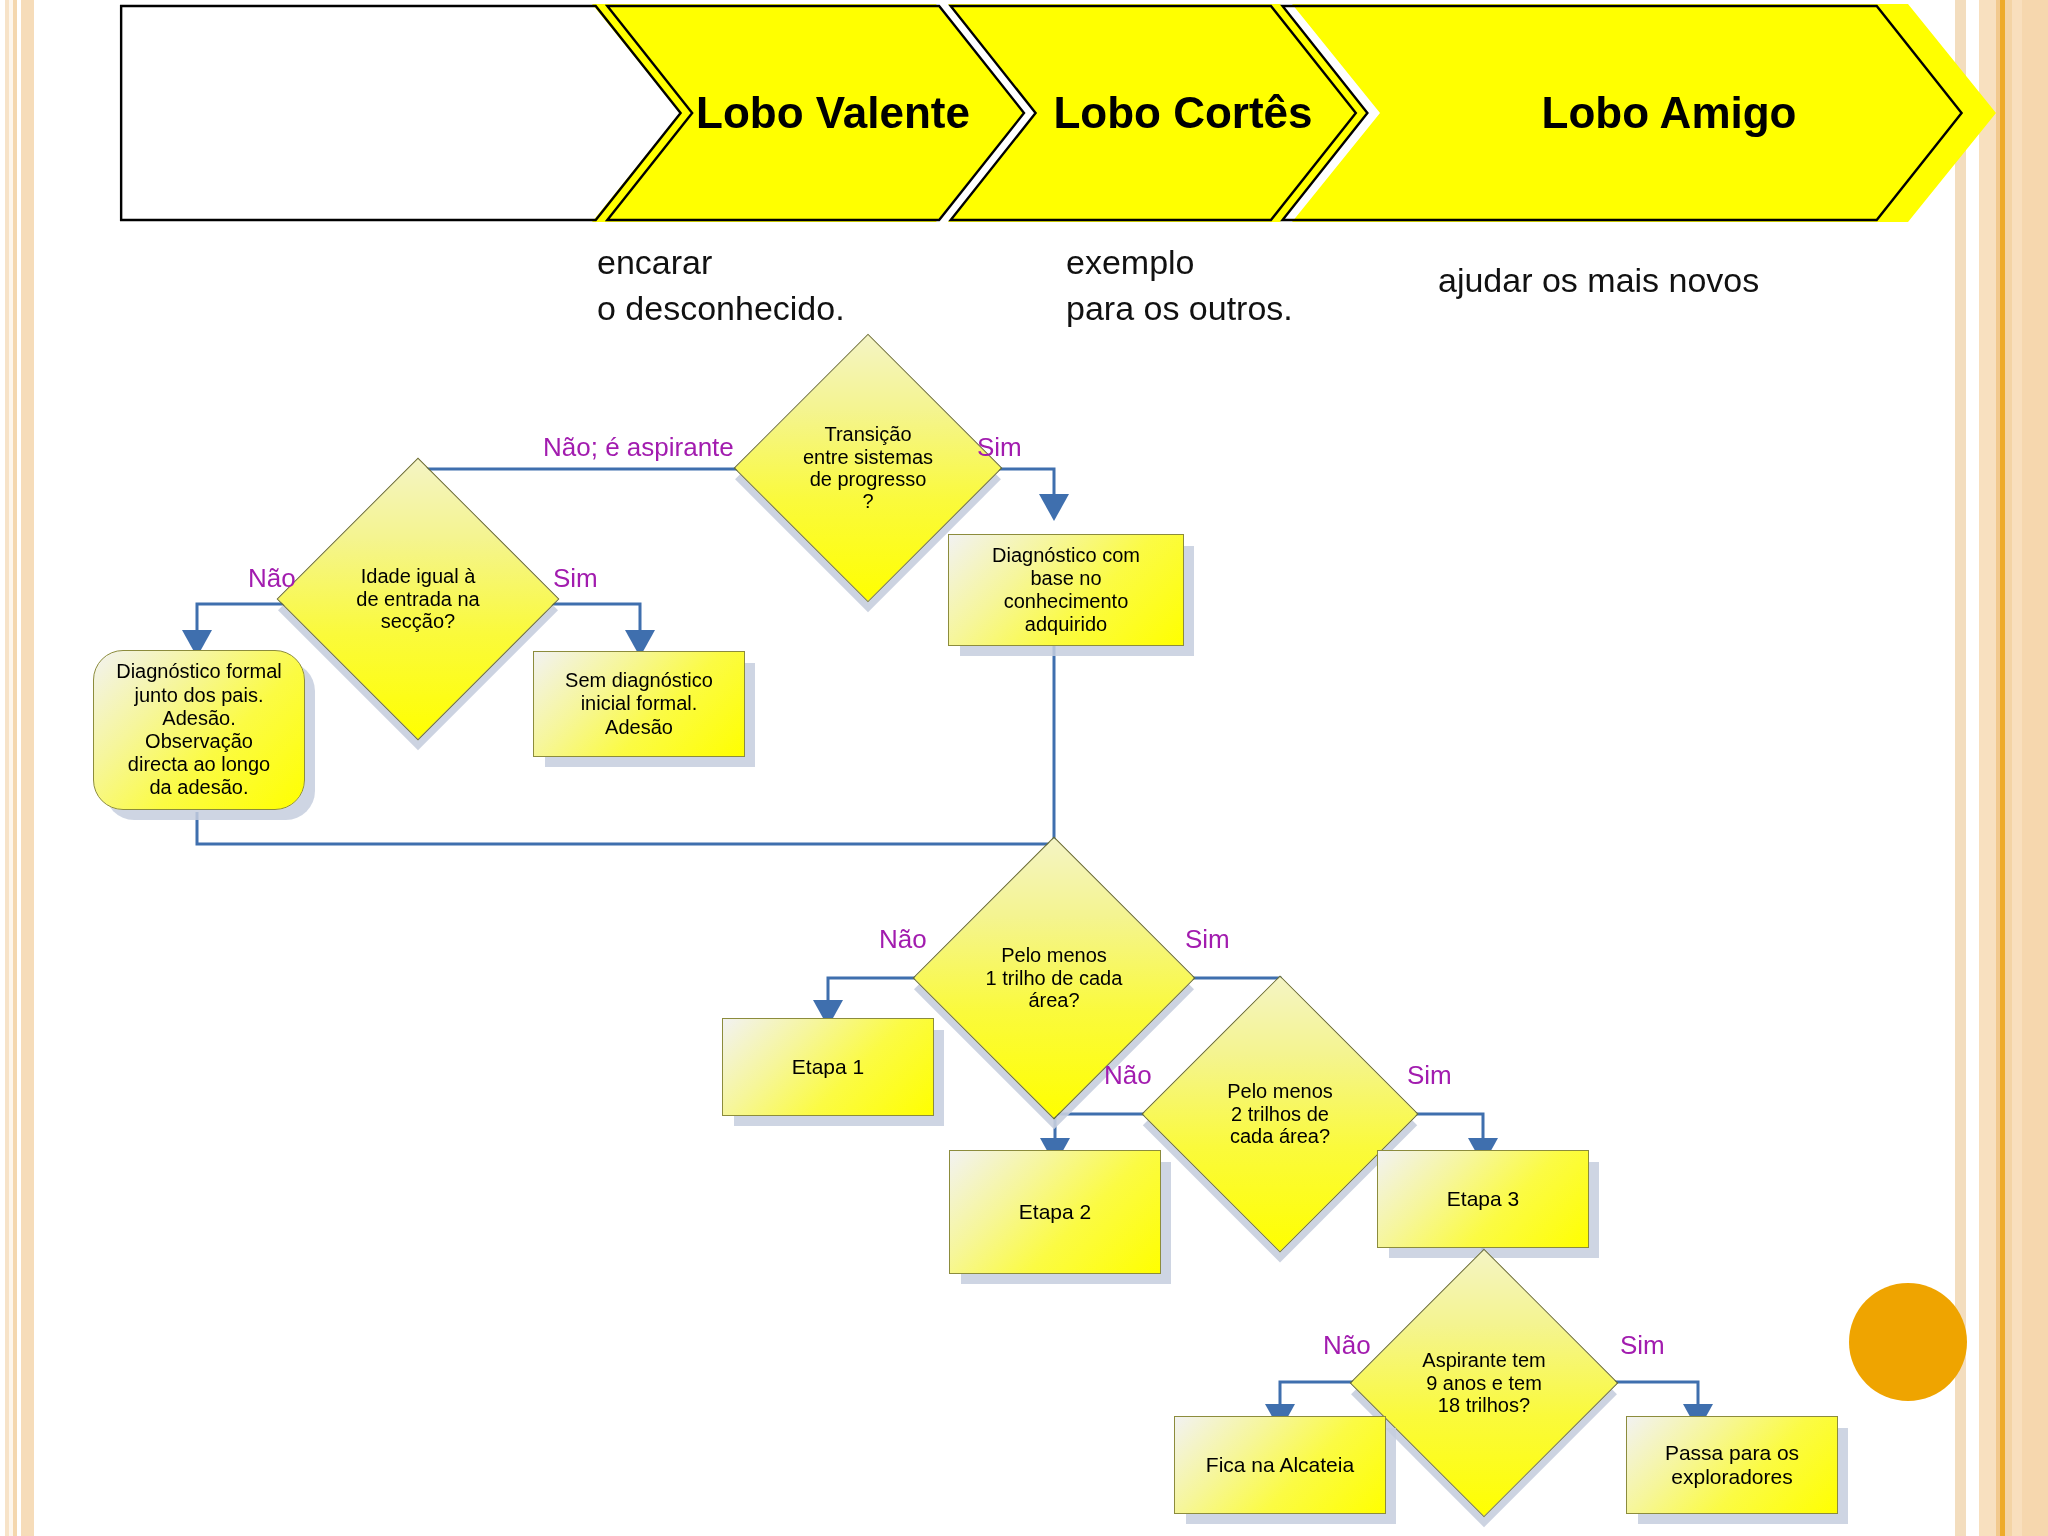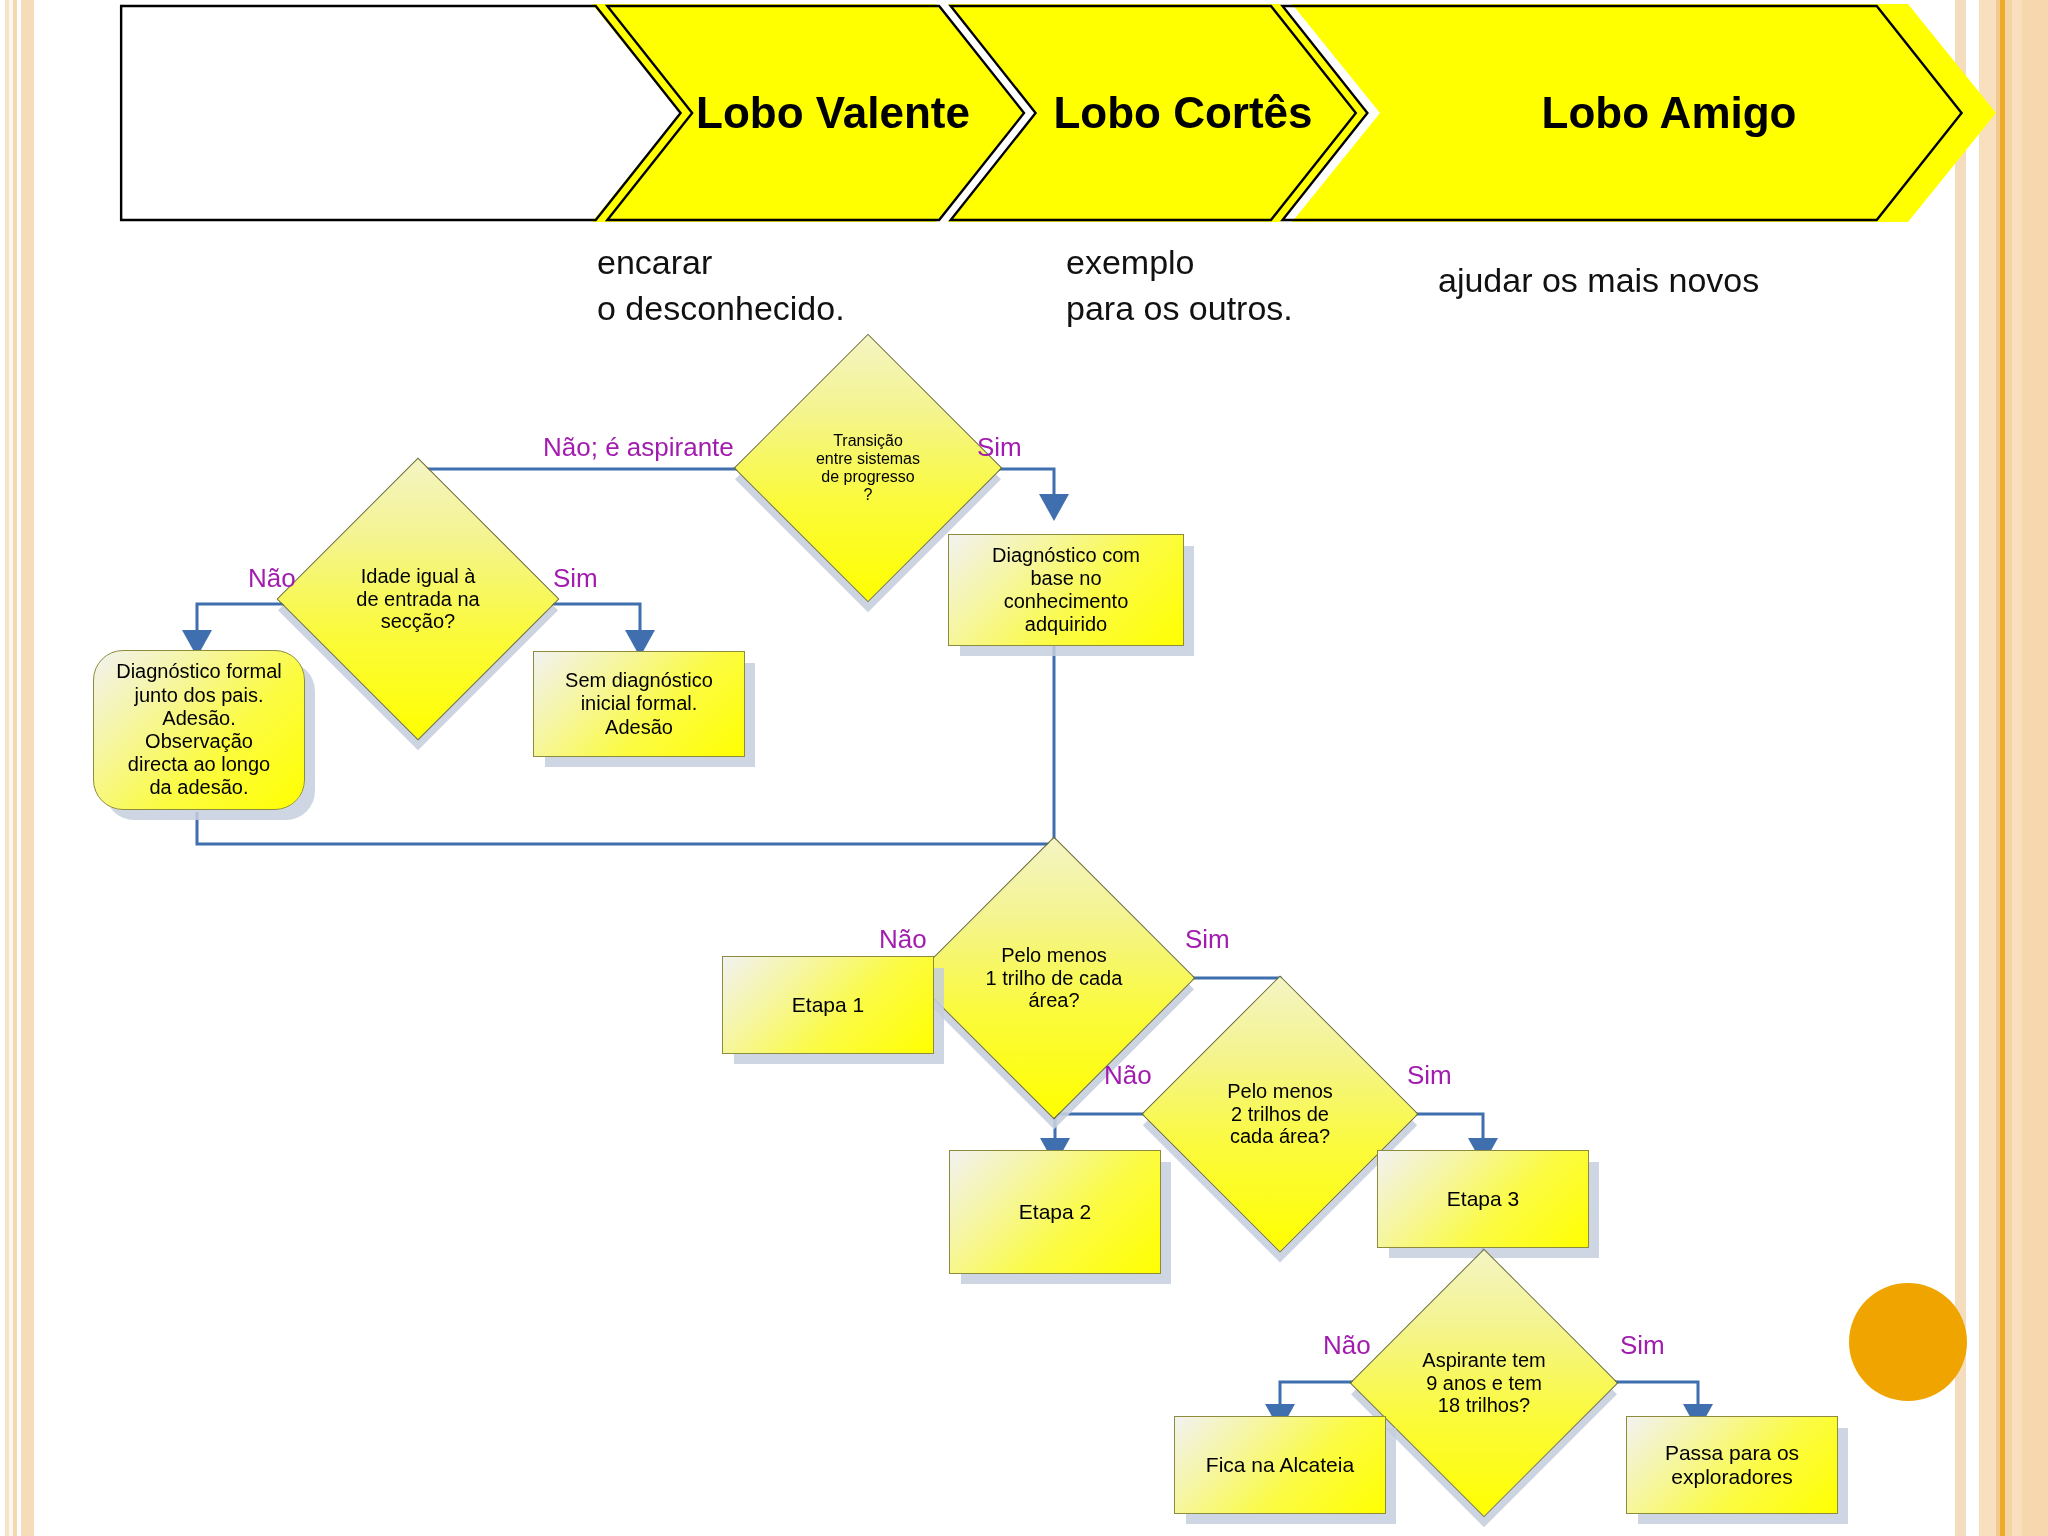--- a/index.html
+++ b/index.html
@@ -211,21 +211,21 @@
       <path d="M1377,1114 L1483,1114 L1483,1150" marker-end="url(#arr)"></path>
 
       <path d="M1483,1248 L1483,1304" marker-end="url(#arr)"></path>
 
       <path d="M1393,1382 L1280,1382 L1280,1416" marker-end="url(#arr)"></path>
 
       <path d="M1575,1382 L1698,1382 L1698,1416" marker-end="url(#arr)"></path>
     </g>
   </svg>
 
-  <div class="node diam" style="left:773px;top:373px;width:190px;height:190px;font-size:16px;">
+  <div class="node diam" style="left:773px;top:373px;width:190px;height:190px;font-size:20px;">
     <div class="shape"></div>
     <div class="lbl">Transição
 entre sistemas
 de progresso
 ?</div>
   </div>
 
   <div class="node rect" style="left:948px;top:506px;width:236px;height:112px;font-size:20px;margin-top:28px;">
     <div class="lbl">Diagnóstico com
 base no
@@ -255,21 +255,21 @@
 Adesão</div>
   </div>
 
   <div class="node diam" style="left:954px;top:878px;width:200px;height:200px;font-size:20px;">
     <div class="shape"></div>
     <div class="lbl">Pelo menos
 1 trilho de cada
 área?</div>
   </div>
 
-  <div class="node rect" style="left:722px;top:956px;width:212px;height:98px;font-size:21px;">
+  <div class="node rect" style="left:722px;top:1018px;width:212px;height:98px;font-size:21px;">
     <div class="lbl">Etapa 1</div>
   </div>
 
   <div class="node diam" style="left:1182px;top:1016px;width:196px;height:196px;font-size:20px;">
     <div class="shape"></div>
     <div class="lbl">Pelo menos
 2 trilhos de
 cada área?</div>
   </div>
 

